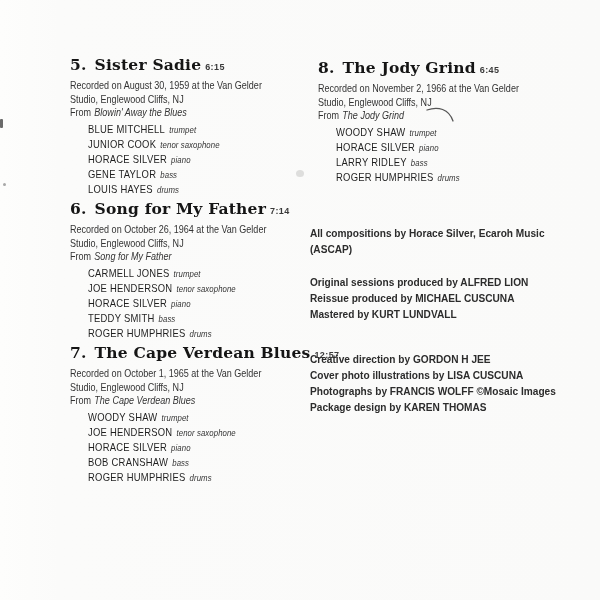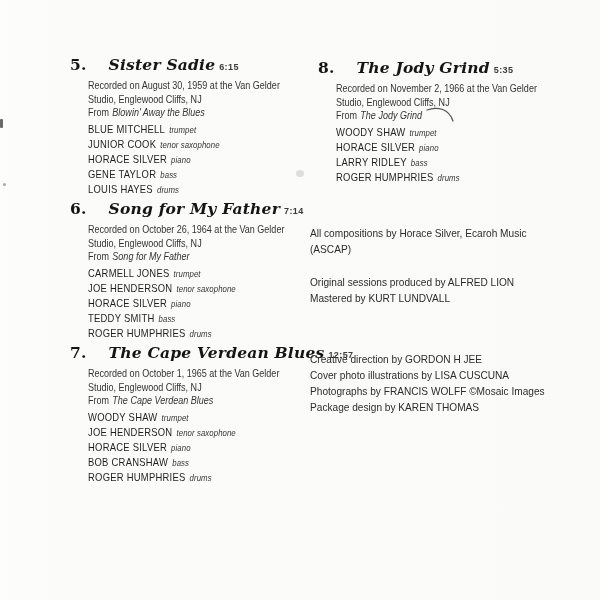--- a/index.html
+++ b/index.html
@@ -18,30 +18,30 @@
   .track { position:absolute; width:250px; }
   .track-title {
     font-family:"DejaVu Serif", serif;
     font-weight:700;
     font-size:15.5px;
     line-height:18px;
     color:#151515;
     letter-spacing:0.2px;
     white-space:nowrap;
   }
-  .track-title .tname { margin-left:22px;font-style:italic; }
+  .track-title .tname { margin-left:8px; }
   .duration {
     font-family:"Liberation Sans", sans-serif;
     font-weight:700;
     font-size:9px;
     letter-spacing:0.4px;
     color:#3a3a3a;
     margin-left:4px;
   }
-  .track-details { margin-left:18px; margin-top:3px; }
+  .track-details { margin-top:3px; }
   .detail-line {
     font-size:11px;
     line-height:13.5px;
     color:#333333;
     white-space:nowrap;
   }
   .album { font-style:italic; margin-left:4px; }
   .personnel { margin-left:18px; margin-top:2px; }
   .person {
     font-size:11.5px;
@@ -56,21 +56,21 @@
     letter-spacing:0.1px;
     color:#333333;
     margin-left:5px;
   }
   .cond {
     display:inline-block;
     transform:scaleX(0.82);
     transform-origin:0 50%;
     white-space:nowrap;
   }
-  .notes { position:absolute; width:280px; }
+  .notes { position:absolute; width:280px;font-weight:bold; }
   .note-line {
     font-size:11.5px;
     line-height:16px;
     color:#2c2c2c;
     white-space:nowrap;
   }
   .notes .cond { transform:scaleX(0.88); }
   .pen-mark { position:absolute; left:426px; top:106px; }
   .speck { position:absolute; }
   .speck-1 { left:0; top:119px; width:3px; height:9px; background:#6a6a6a; border-radius:1px; }
@@ -131,21 +131,21 @@
       <div class="person"><span class="cond"><span>WOODY SHAW</span><span class="instrument">trumpet</span></span></div>
       <div class="person"><span class="cond"><span>JOE HENDERSON</span><span class="instrument">tenor saxophone</span></span></div>
       <div class="person"><span class="cond"><span>HORACE SILVER</span><span class="instrument">piano</span></span></div>
       <div class="person"><span class="cond"><span>BOB CRANSHAW</span><span class="instrument">bass</span></span></div>
       <div class="person"><span class="cond"><span>ROGER HUMPHRIES</span><span class="instrument">drums</span></span></div>
     </div>
   </section>
 
   <section class="track" style="left:318px; top:59px;">
     <div class="track-title">
-      <span>8.</span><span class="tname">The Jody Grind</span><span class="duration">5:35</span>
+      <span>8.</span><span class="tname">The Jody Grind</span><span class="duration">6:45</span>
     </div>
     <div class="track-details">
       <div class="detail-line"><span class="cond">Recorded on November 2, 1966 at the Van Gelder</span></div>
       <div class="detail-line"><span class="cond">Studio, Englewood Cliffs, NJ</span></div>
       <div class="detail-line"><span class="cond"><span>From</span><span class="album">The Jody Grind</span></span></div>
     </div>
     <div class="personnel">
       <div class="person"><span class="cond"><span>WOODY SHAW</span><span class="instrument">trumpet</span></span></div>
       <div class="person"><span class="cond"><span>HORACE SILVER</span><span class="instrument">piano</span></span></div>
       <div class="person"><span class="cond"><span>LARRY RIDLEY</span><span class="instrument">bass</span></span></div>
@@ -157,20 +157,21 @@
     <path d="M1,4 C 12,0 23,3 27,15" stroke="#565656" stroke-width="1.3" fill="none" stroke-linecap="round"></path>
   </svg>
 
   <section class="notes" style="left:310px; top:225px;">
     <div class="note-line"><span class="cond">All compositions by Horace Silver, Ecaroh Music</span></div>
     <div class="note-line"><span class="cond">(ASCAP)</span></div>
   </section>
 
   <section class="notes" style="left:310px; top:274px;">
     <div class="note-line"><span class="cond">Original sessions produced by ALFRED LION</span></div>
+    <div class="note-line"><span class="cond">Reissue produced by MICHAEL CUSCUNA</span></div>
     <div class="note-line"><span class="cond">Mastered by KURT LUNDVALL</span></div>
   </section>
 
   <section class="notes" style="left:310px; top:351px;">
     <div class="note-line"><span class="cond">Creative direction by GORDON H JEE</span></div>
     <div class="note-line"><span class="cond">Cover photo illustrations by LISA CUSCUNA</span></div>
     <div class="note-line"><span class="cond">Photographs by FRANCIS WOLFF ©Mosaic Images</span></div>
     <div class="note-line"><span class="cond">Package design by KAREN THOMAS</span></div>
   </section>
 

